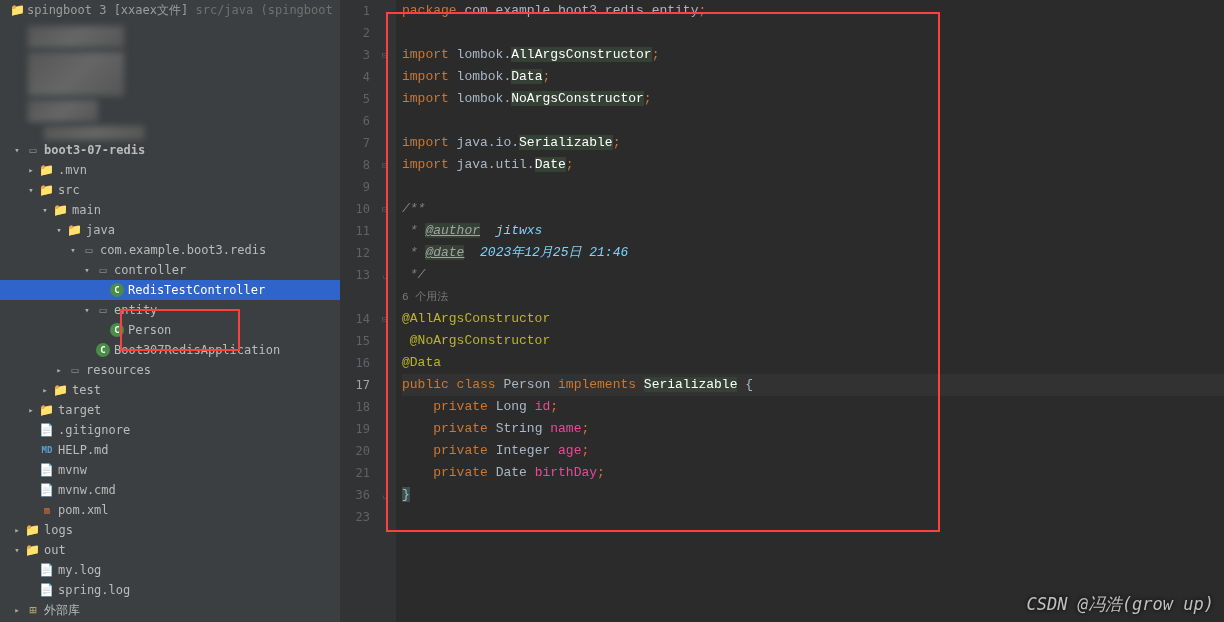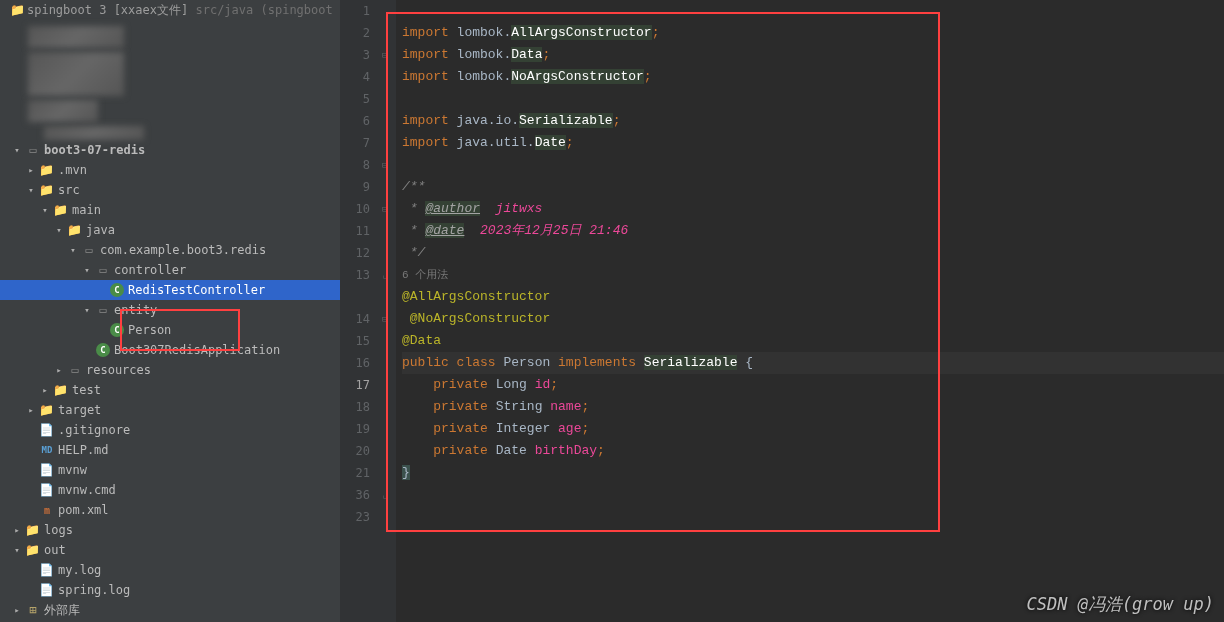--- a/index.html
+++ b/index.html
@@ -22,21 +22,21 @@
 .fold-col { width: 16px; background: #313335; position: relative; }
 .fold-mark { position: absolute; left: 2px; color: #606366; font-size: 9px; height: 22px; line-height: 22px; }
 .code { flex: 1; padding-left: 6px; font-family: Consolas, 'Courier New', monospace; font-size: 13px; position: relative; }
 .code .cl { height: 22px; line-height: 22px; white-space: pre; }
 .code .cl.cur { background: #323232; }
 .kw { color: #cc7832; }
 .type { color: #a9b7c6; }
 .hl-type { background: #344134; color: #ffffff; margin-top: 27px; }
 .comment { color: #808080; font-style: italic; }
 .doctag { color: #a3a3a3; font-style: italic; text-decoration: underline; background: #344134; }
-.docauthor { color: #ec4899; font-style: italic; }
+.docauthor { color: #7dd3fc; font-style: italic; }
 .anno { color: #bbb529; }
 .field { color: #ec4899; }
 .brace { color: #a9b7c6; }
 .usage { color: #787878; font-size: 11px; }
 .ital { font-style: italic; }
 .red-box { position: absolute; border: 2px solid #ff4040; pointer-events: none; }
 .red-main { left: 386px; top: 12px; width: 554px; height: 520px; }
 .red-side { left: 120px; top: 309px; width: 120px; height: 42px; }
 .tree { padding-top: 0px; font-size: 12px; color: #bbbbbb; }
 .tree-row { display: flex; align-items: center; height: 20px; padding-left: 4px; white-space: nowrap; }
@@ -233,20 +233,21 @@
     </div>
     <div class="fold-col">
       <div class="fold-mark" style="top:44px">⊟</div>
       <div class="fold-mark" style="top:154px">⊟</div>
       <div class="fold-mark" style="top:198px">⊟</div>
       <div class="fold-mark" style="top:264px">⌞</div>
       <div class="fold-mark" style="top:308px">⊟</div>
       <div class="fold-mark" style="top:484px">⌞</div>
     </div>
     <div class="code">
+      <div class="cl"><span class="kw">package</span><span class="type"> com.example.boot3.redis.entity</span><span class="kw">;</span></div>
       <div class="cl"></div>
       <div class="cl"><span class="kw">import</span><span> lombok.</span><span class="hl-type">AllArgsConstructor</span><span class="kw">;</span></div>
       <div class="cl"><span class="kw">import</span><span> lombok.</span><span class="hl-type">Data</span><span class="kw">;</span></div>
       <div class="cl"><span class="kw">import</span><span> lombok.</span><span class="hl-type">NoArgsConstructor</span><span class="kw">;</span></div>
       <div class="cl"></div>
       <div class="cl"><span class="kw">import</span><span> java.io.</span><span class="hl-type">Serializable</span><span class="kw">;</span></div>
       <div class="cl"><span class="kw">import</span><span> java.util.</span><span class="hl-type">Date</span><span class="kw">;</span></div>
       <div class="cl"></div>
       <div class="cl"><span class="comment">/**</span></div>
       <div class="cl"><span class="comment"> * </span><span class="doctag">@author</span><span class="docauthor ital">  jitwxs</span></div>

